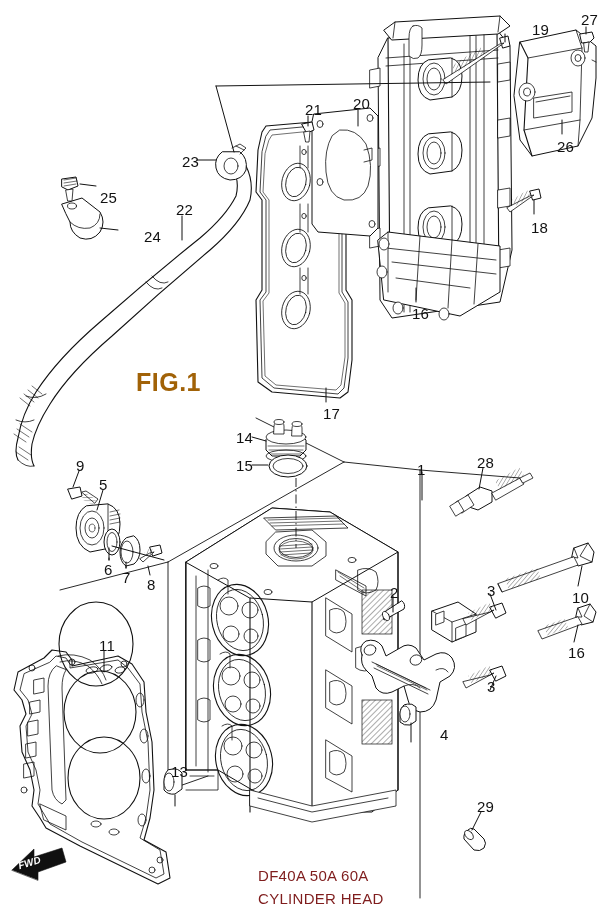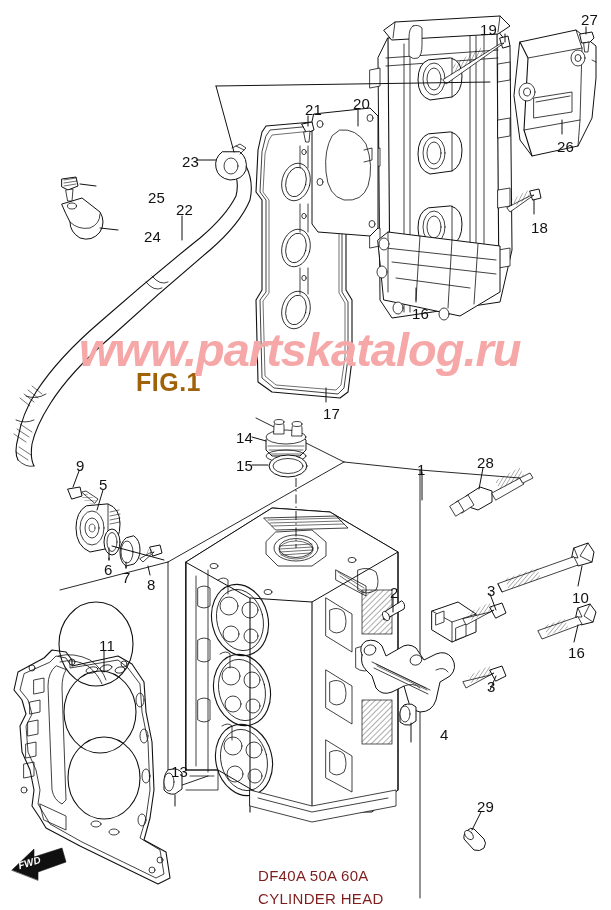--- a/index.html
+++ b/index.html
@@ -583,21 +583,20 @@
       <path class="lead" d="M164 560 L112 546"></path>
     </g>
 
     <g>
       <path class="blk" d="M12 870 L34 849 L34 857 L62 848 L66 862 L38 872 L38 880 Z"></path>
       <path class="ln-h" d="M12 870 L34 849 L34 857 L62 848 L66 862 L38 872 L38 880 Z" stroke="#111" fill="none"></path>
     </g>
 
   </svg>
 
-  <div id="watermark">www.partskatalog.ru</div>
 
   <div class="figlabel" style="left:136px; top:368px;">FIG.1</div>
 
   <div id="fwdtext">FWD</div>
 
   <div class="caption" style="left:258px; top:867px;">DF40A 50A 60A</div>
   <div class="caption" style="left:258px; top:890px;">CYLINDER HEAD</div>
 
   <div id="callout-layer">
       <div class="callout" style="left: 417px; top: 462px;">1</div>
@@ -612,26 +611,26 @@
       <div class="callout" style="left: 76px; top: 458px;">9</div>
       <div class="callout" style="left: 572px; top: 590px;">10</div>
       <div class="callout" style="left: 99px; top: 638px;">11</div>
       <div class="callout" style="left: 568px; top: 645px;">16</div>
       <div class="callout" style="left: 171px; top: 764px;">13</div>
       <div class="callout" style="left: 236px; top: 430px;">14</div>
       <div class="callout" style="left: 236px; top: 458px;">15</div>
       <div class="callout" style="left: 412px; top: 306px;">16</div>
       <div class="callout" style="left: 323px; top: 406px;">17</div>
       <div class="callout" style="left: 531px; top: 220px;">18</div>
-      <div class="callout" style="left: 480px; top: 22px;">19</div>
+      <div class="callout" style="left: 500px; top: 22px; padding-left: 32px;">19</div>
       <div class="callout" style="left: 353px; top: 96px;">20</div>
       <div class="callout" style="left: 305px; top: 102px; text-align: center;">21</div>
       <div class="callout" style="left: 176px; top: 202px;">22</div>
       <div class="callout" style="left: 182px; top: 154px;">23</div>
       <div class="callout" style="left: 124px; top: 229px; margin-left: 20px;">24</div>
-      <div class="callout" style="left: 100px; top: 190px; margin-left: 48px;">25</div>
+      <div class="callout" style="left: 100px; top: 190px;">25</div>
       <div class="callout" style="left: 557px; top: 139px;">26</div>
       <div class="callout" style="left: 581px; top: 12px;">27</div>
       <div class="callout" style="left: 477px; top: 455px;">28</div>
       <div class="callout" style="left: 477px; top: 799px;">29</div>
     </div>
 
 </div>
 
 </body></html>

